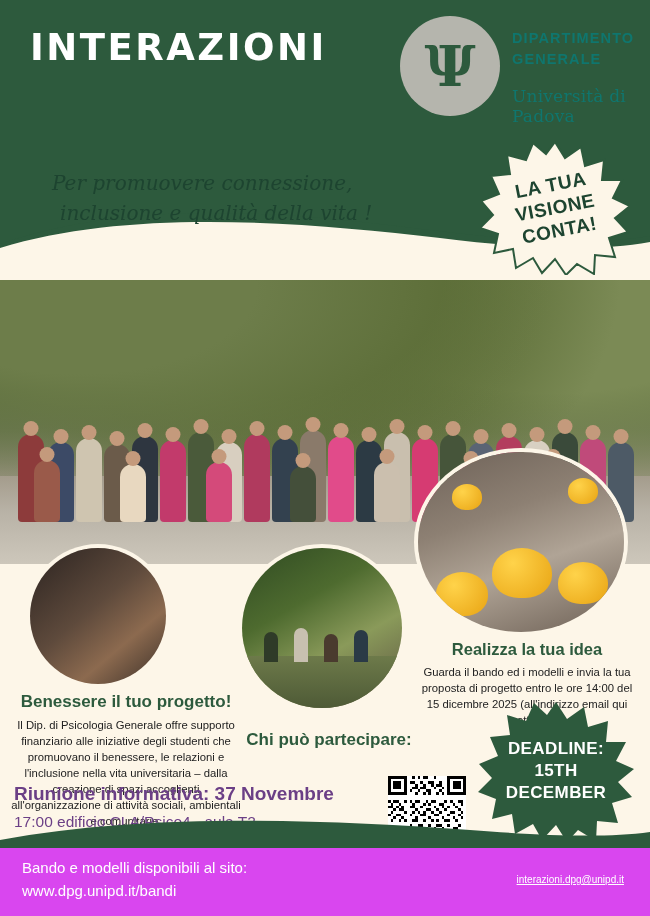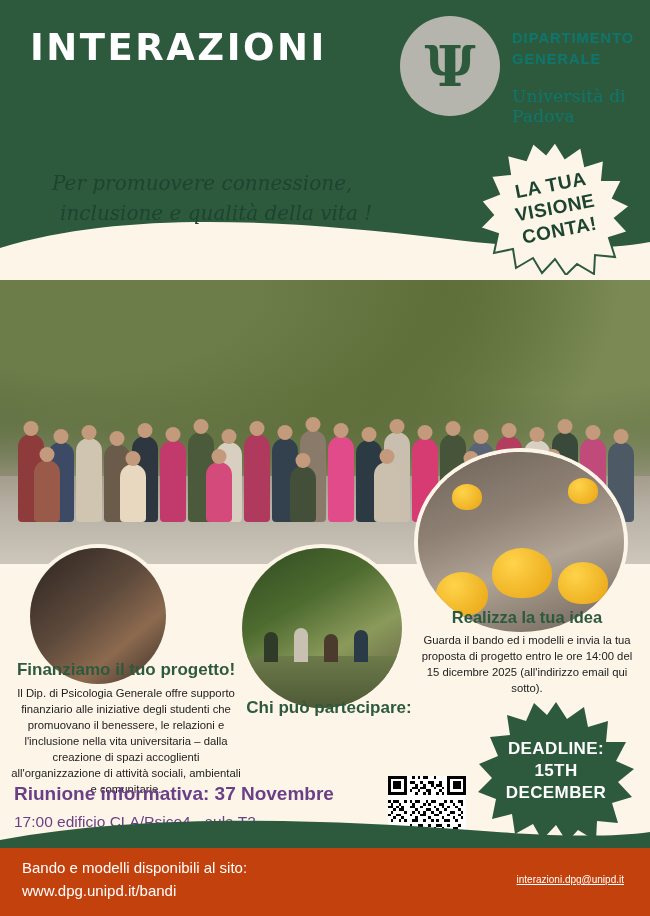--- a/index.html
+++ b/index.html
@@ -178,20 +178,21 @@
     background: radial-gradient(circle at 35% 30%, #ffd34a, #e8a312);
   }
 
   
   .blk { position: absolute; z-index: 6; }
   .blk h3 {
     color: #2d5a3d;
     font-size: 17px;
     font-weight: bold;
     margin-bottom: 5px;
+    margin-top: 32px;
   }
   .blk p {
     font-size: 11.3px;
     line-height: 1.42;
     color: #222222;
   }
 
   .blk-fin { top: 660px; left: 10px; width: 232px; text-align: center; }
   .blk-chi { top: 698px; left: 232px; width: 194px; text-align: center; }
   .blk-real { top: 608px; left: 414px; width: 226px; text-align: center; }
@@ -238,21 +239,21 @@
     position: absolute; top: 776px; left: 388px;
     width: 78px; height: 78px;
     z-index: 7;
     background: #ffffff;
   }
 
   
   .footer {
     position: absolute; bottom: 0; left: 0;
     width: 650px; height: 72px;
-    background: #c2410c;
+    background: #d946ef;
     z-index: 9;
   }
   .footer-curve {
     position: absolute; top: -26px; left: 0; width: 650px; height: 30px;
   }
   .footer .f-left {
     position: absolute; left: 22px; top: 13px;
     color: #ffffff; font-size: 15px; line-height: 1.5;
   }
   .footer .f-right {
@@ -353,21 +354,21 @@
 
   <div class="photo-circ photo-helmets">
     <div class="helmet" style="left:18px;  top:120px; width:52px; height:44px;"></div>
     <div class="helmet" style="left:74px;  top:96px;  width:60px; height:50px;"></div>
     <div class="helmet" style="left:140px; top:110px; width:50px; height:42px;"></div>
     <div class="helmet" style="left:34px;  top:32px;  width:30px; height:26px;"></div>
     <div class="helmet" style="left:150px; top:26px;  width:30px; height:26px;"></div>
   </div>
 
   <div class="blk blk-fin">
-    <h3>Finanziamo il tuo progetto!</h3>
+    <h3>Benessere il tuo progetto!</h3>
     <p>Il Dip. di Psicologia Generale offre supporto finanziario alle iniziative degli studenti che promuovano il benessere, le relazioni e l'inclusione nella vita universitaria – dalla creazione di spazi accoglienti all'organizzazione di attività sociali, ambientali e comunitarie.</p>
   </div>
 
   <div class="blk blk-chi">
     <h3>Chi può partecipare:</h3>
   </div>
 
   <div class="blk blk-real">
     <h3>Realizza la tua idea</h3>
     <p>Guarda il bando ed i modelli e invia la tua proposta di progetto entro le ore 14:00 del 15 dicembre 2025 (all'indirizzo email qui sotto).</p>

